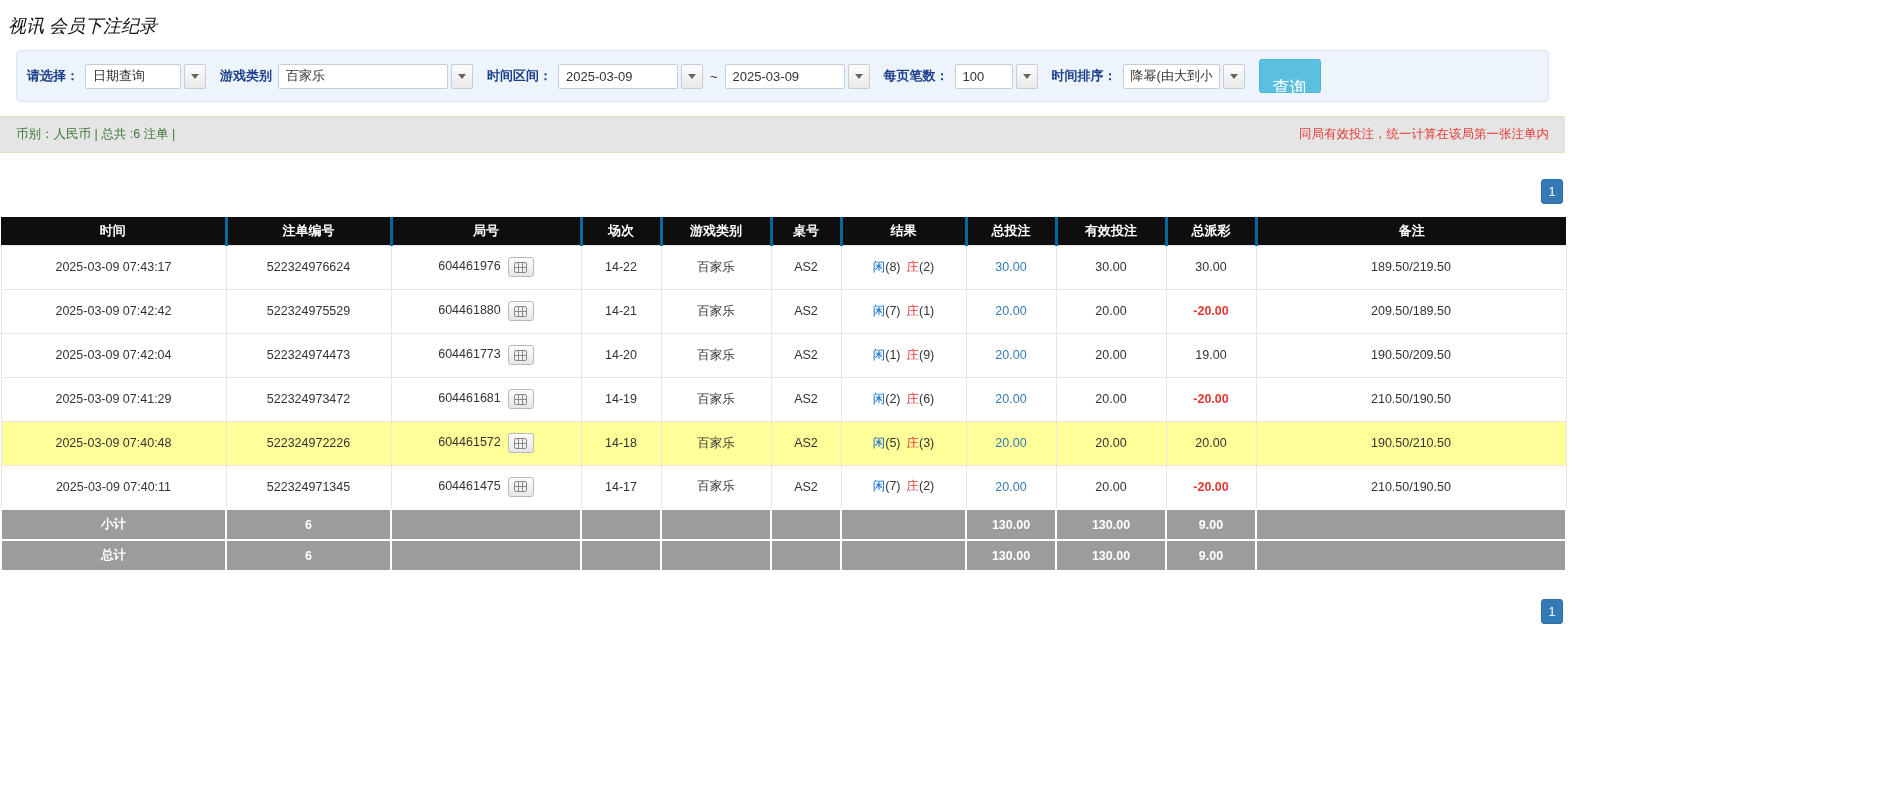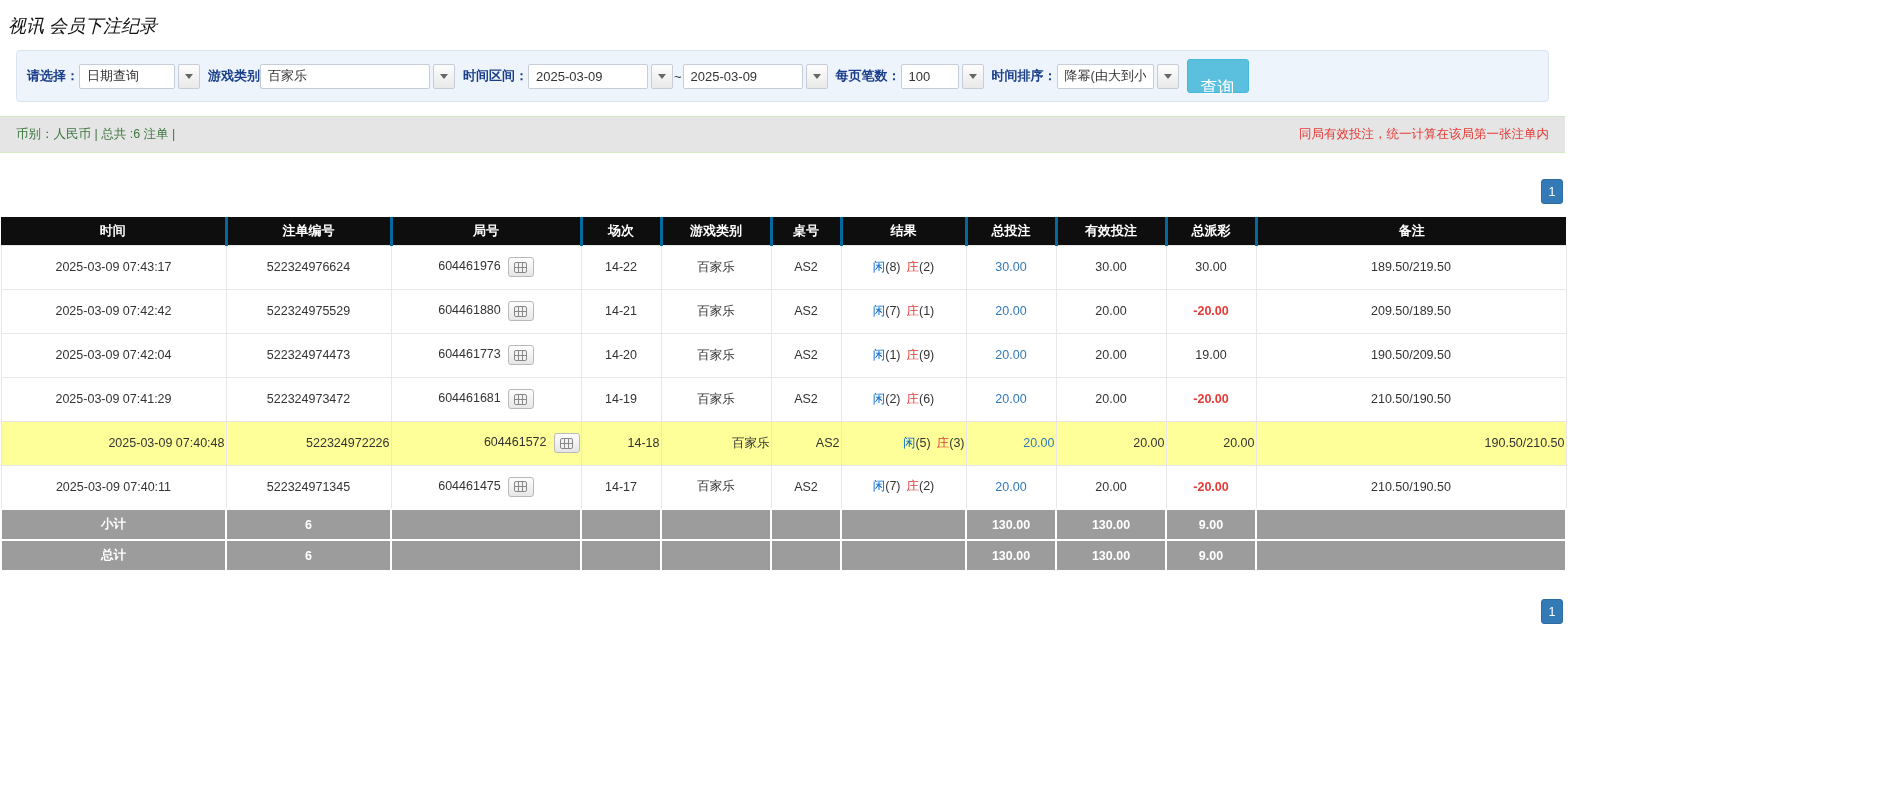--- a/index.html
+++ b/index.html
@@ -21,20 +21,21 @@
 
   
   .filter-bar {
     margin: 0 16px;
     background: #edf4fb;
     border: 1px solid #d9e4f1;
     border-radius: 4px;
     padding: 8px 10px;
     display: flex;
     align-items: center;
+    gap: 6px;
     font-size: 13px;
     white-space: nowrap;
   }
   .flabel {
     color: #1a3e8a;
     font-weight: bold;
   }
   .filter-bar .flabel:not(:first-child) { margin-left: 8px; }
   .combo { display: inline-flex; align-items: center; gap: 3px; }
   .combo-input {
@@ -134,21 +135,21 @@
     border-right: 3px solid #0369a1;
     text-align: center;
   }
   table.records thead th:last-child { border-right: none; }
   table.records tbody td {
     height: 44px;
     text-align: center;
     border: 1px solid #e7e7e7;
     background: #fff;
   }
-  table.records tr.hl td { background: #ffff99; text-align: right; }
+  table.records tr.hl td { background: #ffff99; }
   .blue-val { color: #337ab7; cursor: pointer; }
   .neg { color: #e53935; font-weight: bold; }
   .res-p { color: #0066cc; }
   .res-b { color: #e53935; margin-left: 6px; }
   .icon-btn {
     display: inline-flex;
     align-items: center;
     justify-content: center;
     width: 26px;
     height: 20px;

